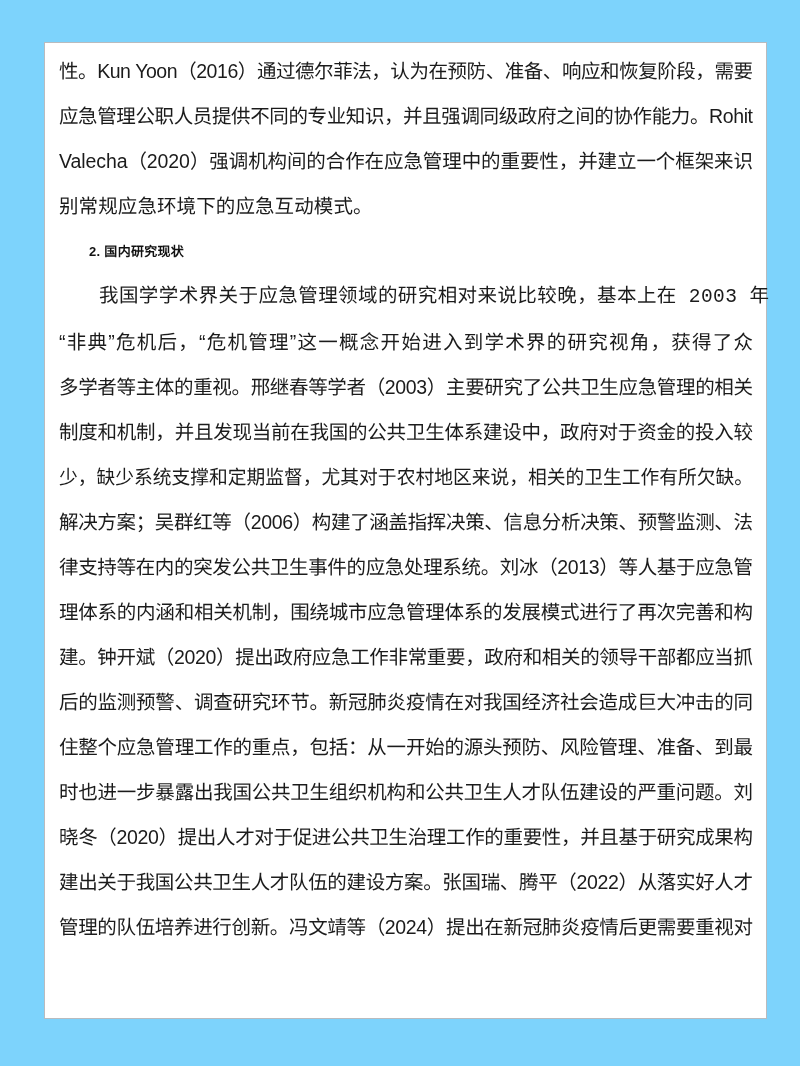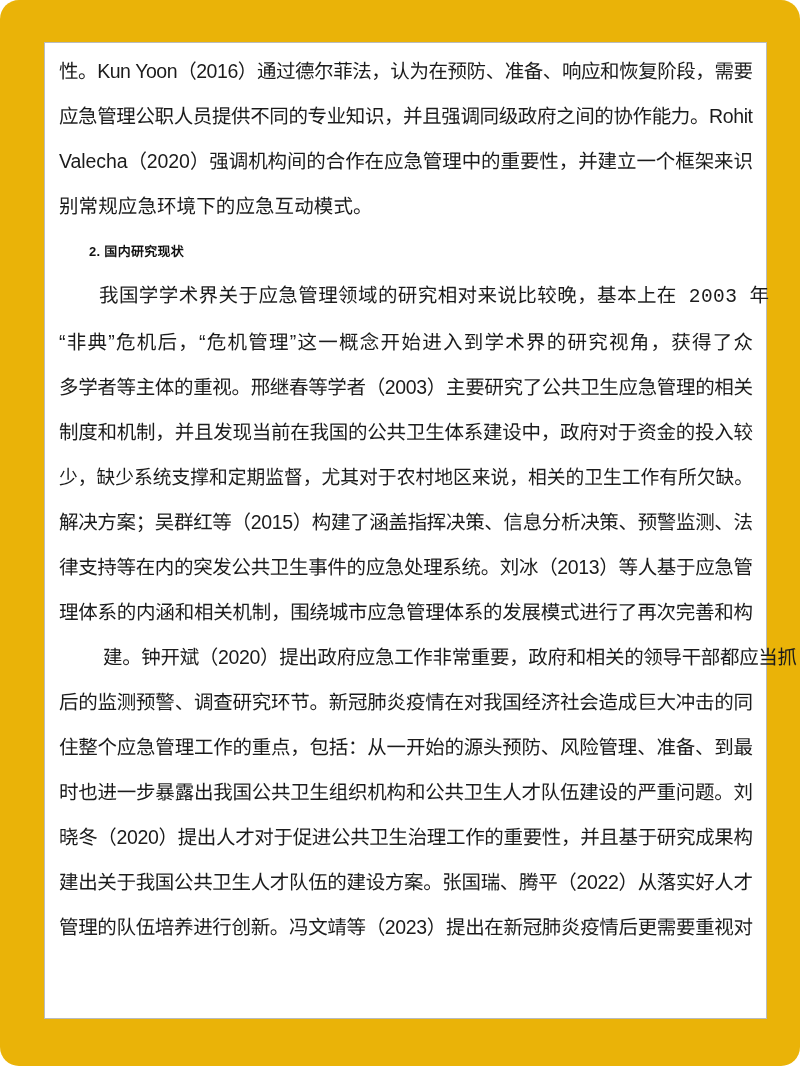--- a/index.html
+++ b/index.html
@@ -13,22 +13,21 @@
     height: 1066px;
     font-family: "Liberation Sans", "DejaVu Sans", sans-serif;
     -webkit-font-smoothing: antialiased;
     position: relative;
     overflow: hidden;
   }
 
   .page-canvas {
     position: absolute;
     inset: 0;
-    background: #eab308;
-    border-radius: 19px;
+    background: #7dd3fc;
   }
 
   
   .text-frame {
     position: absolute;
     left: 44px;
     top: 42px;
     width: 723px;
     height: 977px;
     border: 1px solid #b9bbbe;
@@ -104,30 +103,30 @@
       </div>
 
       <div class="heading-line">2. 国内研究现状</div>
 
       <div>
         <div class="doc-line indent-2" style="letter-spacing: 0.422px; font-family: Liberation Mono, monospace;">我国学学术界关于应急管理领域的研究相对来说比较晚，基本上在 2003 年</div>
         <div class="doc-line" style="letter-spacing: 1.258px;">“非典”危机后，“危机管理”这一概念开始进入到学术界的研究视角，获得了众</div>
         <div class="doc-line" style="letter-spacing: -0.335px;">多学者等主体的重视。邢继春等学者（2003）主要研究了公共卫生应急管理的相关</div>
         <div class="doc-line" style="letter-spacing: -0.229px;">制度和机制，并且发现当前在我国的公共卫生体系建设中，政府对于资金的投入较</div>
         <div class="doc-line" style="letter-spacing: 0px; transform-origin: left center; transform: scaleX(0.9619);">少，缺少系统支撑和定期监督，尤其对于农村地区来说，相关的卫生工作有所欠缺。</div>
-        <div class="doc-line" style="letter-spacing: -0.335px;">解决方案；吴群红等（2015）构建了涵盖指挥决策、信息分析决策、预警监测、法</div>
+        <div class="doc-line" style="letter-spacing: -0.335px;">解决方案；吴群红等（2006）构建了涵盖指挥决策、信息分析决策、预警监测、法</div>
         <div class="doc-line" style="letter-spacing: -0.335px;">律支持等在内的突发公共卫生事件的应急处理系统。刘冰（2013）等人基于应急管</div>
         <div class="doc-line" style="letter-spacing: -0.229px;">理体系的内涵和相关机制，围绕城市应急管理体系的发展模式进行了再次完善和构</div>
-        <div class="doc-line" style="letter-spacing: -0.335px; margin-left: 44px;">建。钟开斌（2020）提出政府应急工作非常重要，政府和相关的领导干部都应当抓</div>
+        <div class="doc-line" style="letter-spacing: -0.335px;">建。钟开斌（2020）提出政府应急工作非常重要，政府和相关的领导干部都应当抓</div>
         <div class="doc-line" style="letter-spacing: -0.229px;">后的监测预警、调查研究环节。新冠肺炎疫情在对我国经济社会造成巨大冲击的同</div>
         <div class="doc-line" style="letter-spacing: -0.229px;">住整个应急管理工作的重点，包括：从一开始的源头预防、风险管理、准备、到最</div>
         <div class="doc-line" style="letter-spacing: -0.229px;">时也进一步暴露出我国公共卫生组织机构和公共卫生人才队伍建设的严重问题。刘</div>
         <div class="doc-line" style="letter-spacing: -0.335px;">晓冬（2020）提出人才对于促进公共卫生治理工作的重要性，并且基于研究成果构</div>
         <div class="doc-line" style="letter-spacing: -0.335px;">建出关于我国公共卫生人才队伍的建设方案。张国瑞、腾平（2022）从落实好人才</div>
-        <div class="doc-line" style="letter-spacing: -0.335px;">管理的队伍培养进行创新。冯文靖等（2023）提出在新冠肺炎疫情后更需要重视对</div>
+        <div class="doc-line" style="letter-spacing: -0.335px;">管理的队伍培养进行创新。冯文靖等（2024）提出在新冠肺炎疫情后更需要重视对</div>
       </div>
 
     </div>
   </div>
 
   <div class="watermark"></div>
 
 </div>
 
 </body></html>

